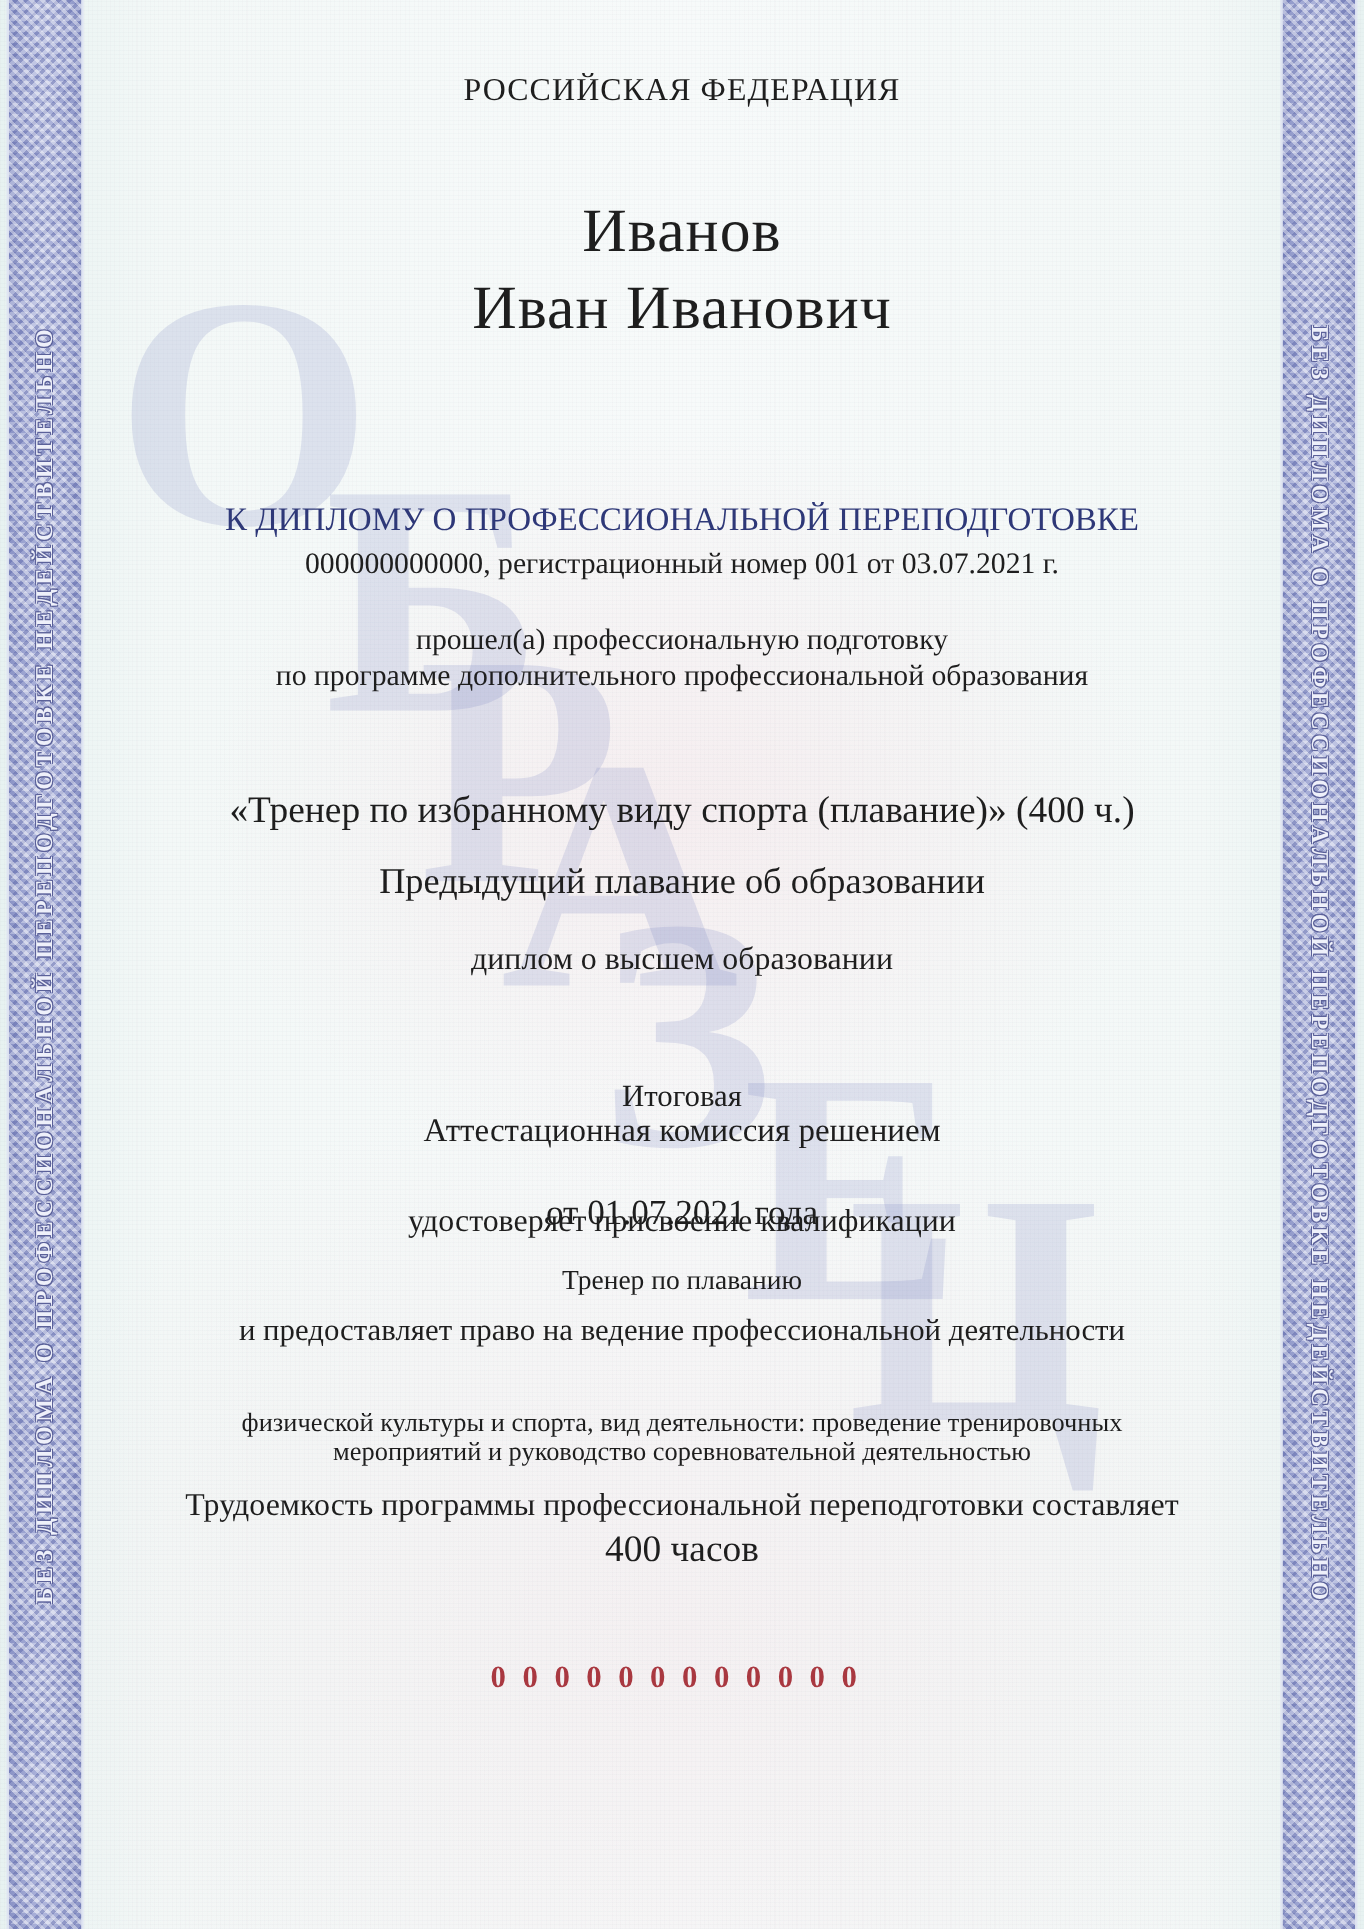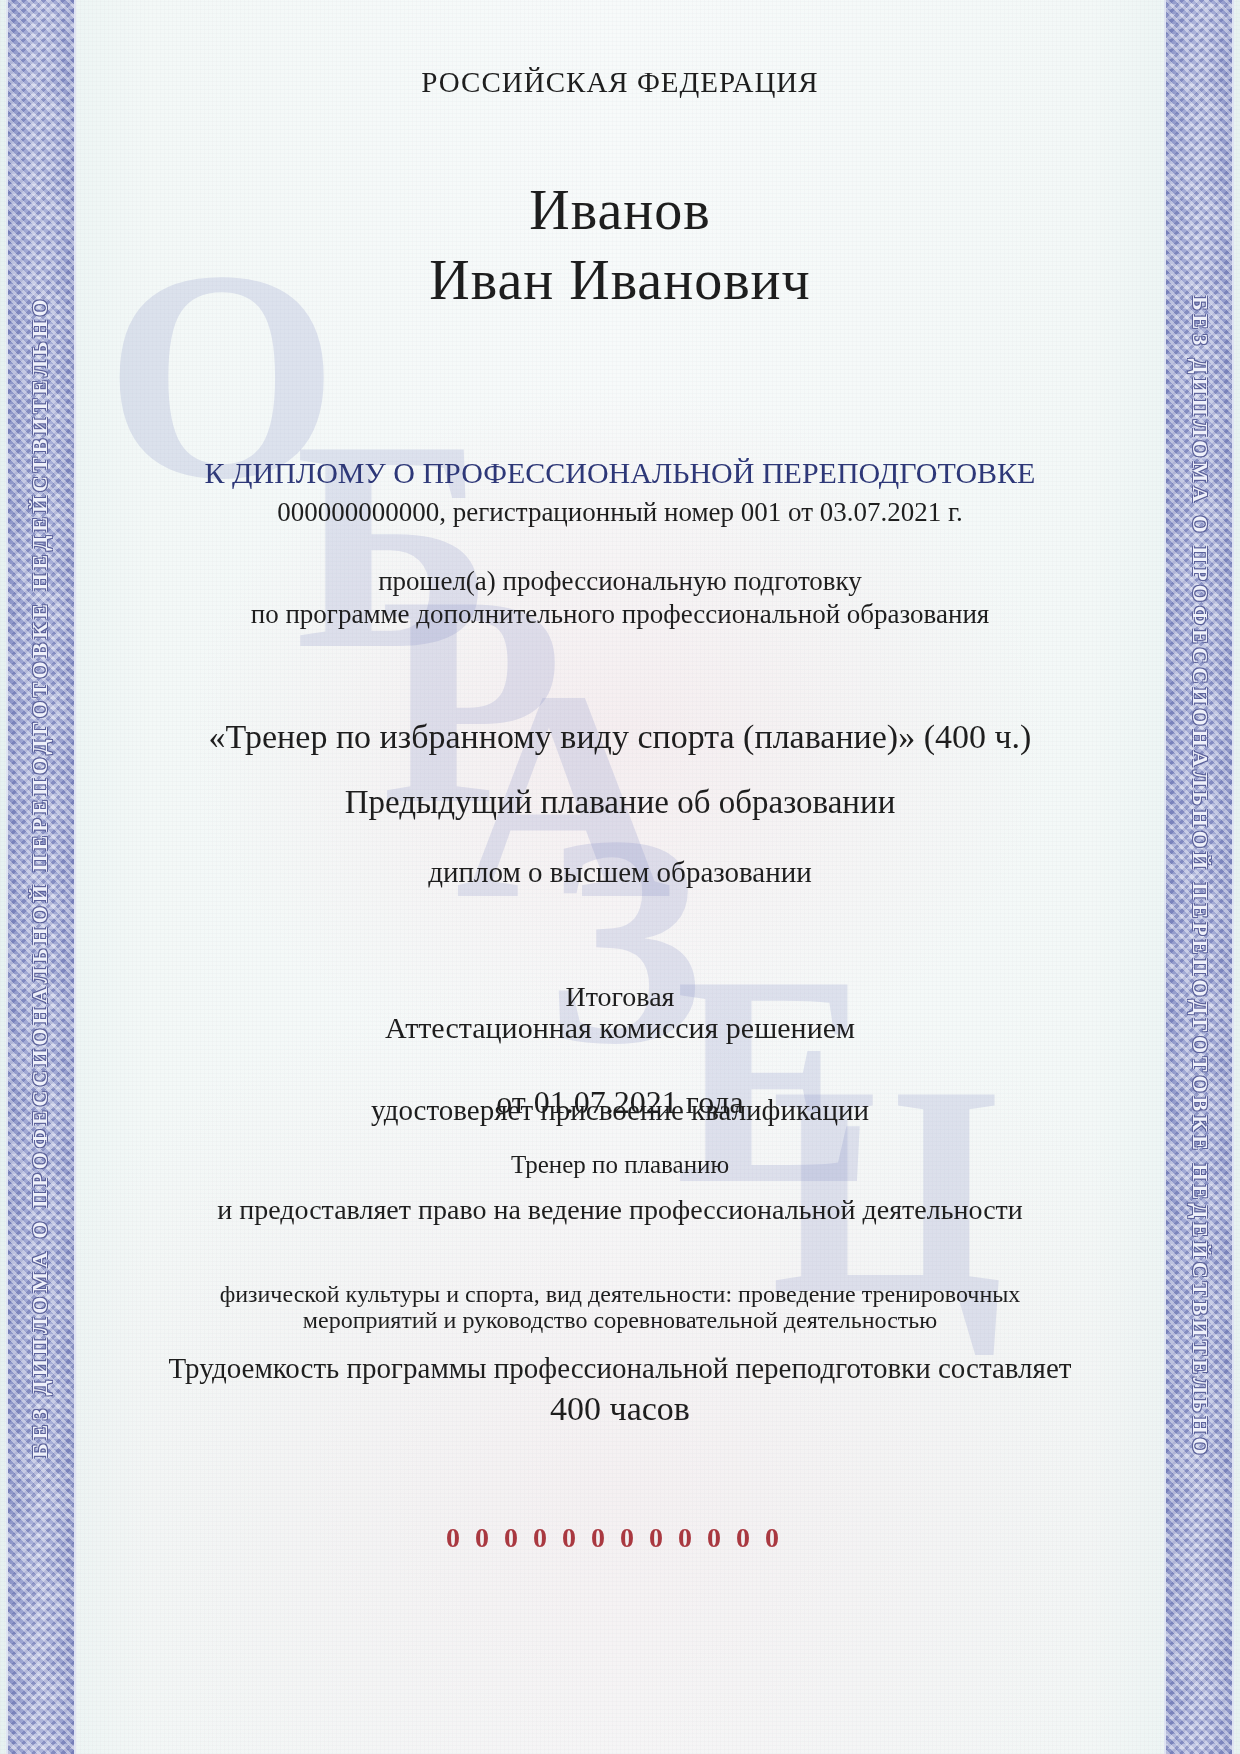--- a/index.html
+++ b/index.html
@@ -78,21 +78,21 @@
   .comm2      {top:1011px;font-size:30px;}
   .comm3      {top:1084px;font-size:32px;}
   .certify    {top:1094px;font-size:29px;}
   .qualif     {top:1151px;font-size:25px;}
   .rights1    {top:1194px;font-size:28px;}
   .rights2    {top:1226px;font-size:28px;}
   .sphere1    {top:1281px;font-size:24px;}
   .sphere2    {top:1307px;font-size:24px;}
   .workload   {top:1352px;font-size:29px;}
   .hours      {top:1390px;font-size:34px;}
-  .serial     {top:1510px;font-size:28px;font-weight:bold;color:#a93840;letter-spacing:15px;margin-top:12px;}
+  .serial     {top:1510px;font-size:28px;font-weight:bold;color:#a93840;letter-spacing:15px;}
 </style>
 </head>
 <body>
 
 <div id="page">
 
   <div class="border-strip left">
     <div class="border-text">БЕЗ ДИПЛОМА О ПРОФЕССИОНАЛЬНОЙ ПЕРЕПОДГОТОВКЕ НЕДЕЙСТВИТЕЛЬНО</div>
   </div>
   <div class="border-strip right">

